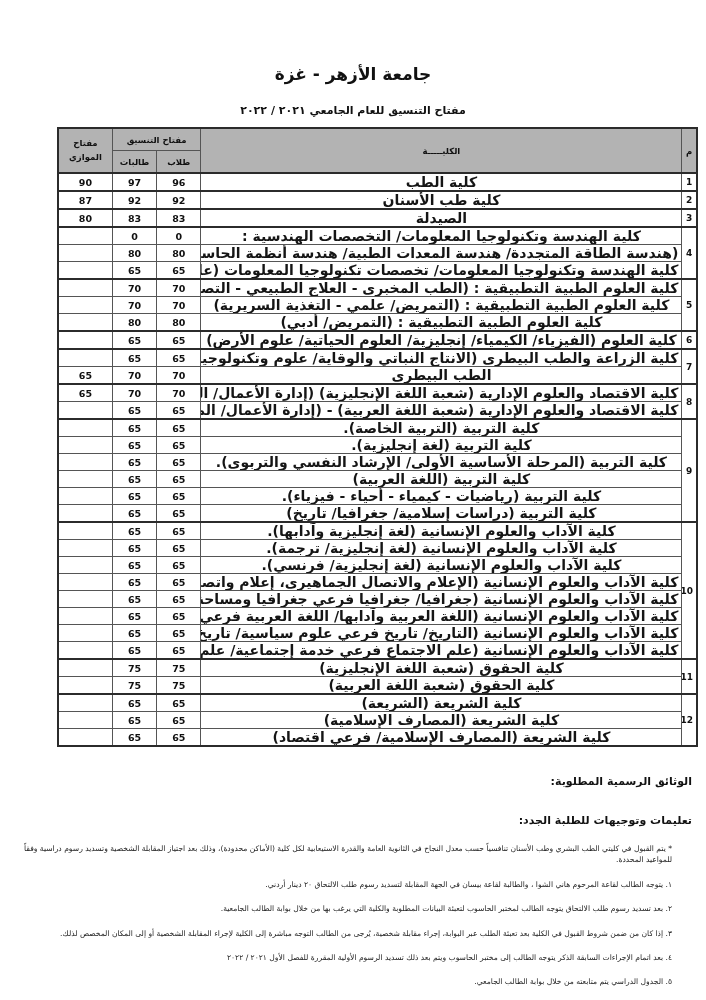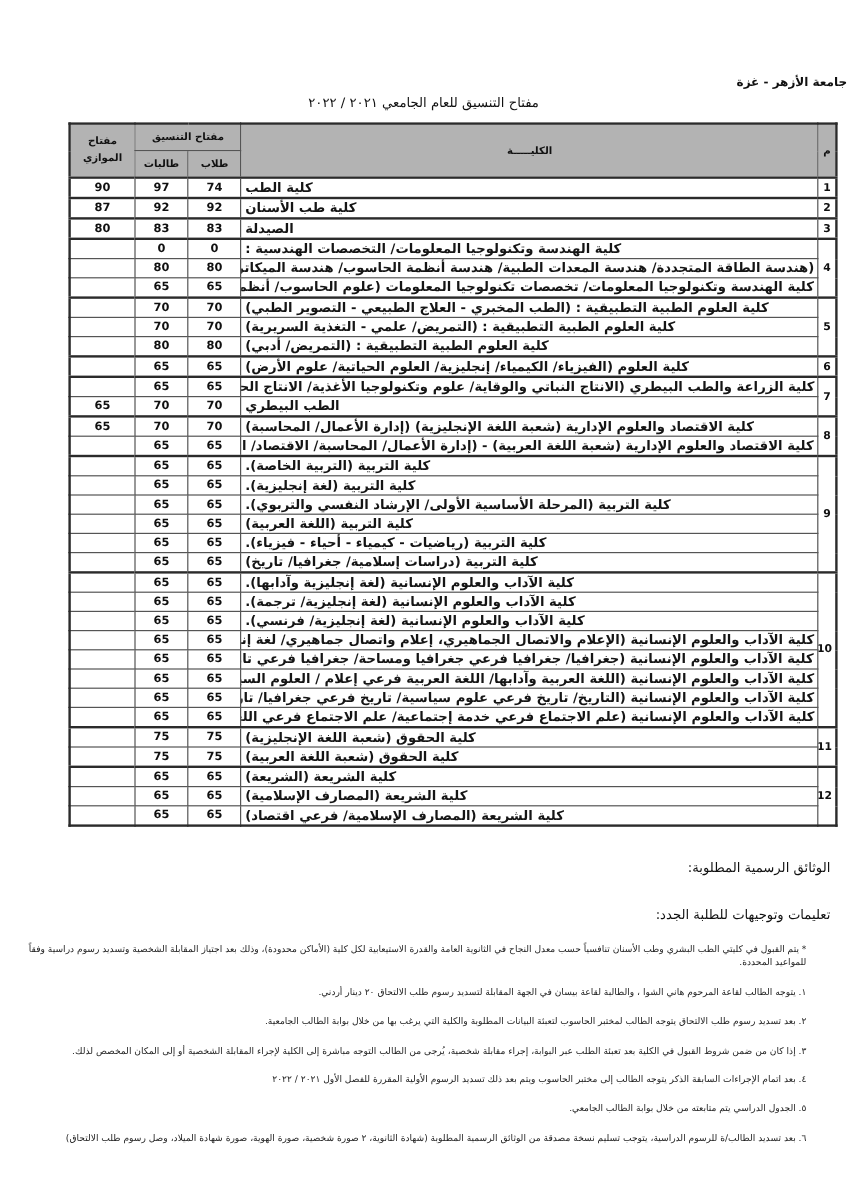--- a/index.html
+++ b/index.html
@@ -1,22 +1,22 @@
 <!DOCTYPE html>
 <html lang="ar" dir="rtl"><head>
 <meta charset="utf-8">
 <style>
   html,body{margin:0;padding:0;}
   body{
     width:706px;height:1000px;background:#ffffff;color:#1a1a1a;
     font-family:"DejaVu Sans", sans-serif;direction:rtl;overflow:hidden;
   }
   .page{padding-top:64px;}
-  .title{ font-weight:bold;font-size:10px;margin:0 0 4px 0;color:#111;}
-  .subtitle{text-align:center;font-weight:normal;font-size:11px;margin:4px 0 10px 0;color:#111;}
+  .title{ text-align:center;font-weight:bold;font-size:17px;margin:0 0 4px 0;color:#111;}
+  .subtitle{text-align:center;font-weight:bold;font-size:11px;margin:20px 0 10px 0;color:#111;}
 
   table.college-table{
     border-collapse:collapse;table-layout:fixed;
     width:641px;margin-right:8px;
     border:2px solid #2b2b2b;
   }
   .college-table th,.college-table td{
     border:1px solid #555;
     padding:0 3px;
     height:15px;
@@ -27,39 +27,39 @@
     background:#b3b3b3;
     font-size:8.5px;font-weight:bold;text-align:center;color:#111;
     height:21px;
   }
   .col-num{width:15px;}
   .col-college{width:478px;}
   .col-m{width:44px;}
   .col-f{width:44px;}
   .col-p{width:54px;}
   .college-col{
-    font-size:11px;font-weight:bold;text-align:left;color:#151515;
+    font-size:14px;font-weight:bold;text-align:center;color:#151515;
   }
   .val-col{
     font-size:9.5px;font-weight:bold;text-align:center;color:#101010;
   }
   .num-col{
     font-size:9px;font-weight:bold;text-align:center;vertical-align:middle;color:#101010;
   }
   .group-start td{border-top:2px solid #2b2b2b;}
   .two-line span{display:block;line-height:1.6;}
 
   .docs-heading{
-    font-weight:normal;font-size:11px;margin:28px 14px 4px 14px;color:#111;
+    font-weight:bold;font-size:11px;margin:28px 14px 4px 14px;color:#111;
   }
   .docs-line{
     font-size:7.6px;text-align:center;margin:0 20px;color:#222;white-space:nowrap;overflow:hidden;
   }
   .instr-heading{
-    font-weight:normal;font-size:11px;margin:26px 14px 16px 14px;color:#111;
+    font-weight:bold;font-size:11px;margin:26px 14px 16px 14px;color:#111;
   }
   .instructions{margin:0 18px 0 10px;}
   .instr-item{
     font-size:7.6px;color:#222;text-align:right;margin:0 16px 13px 0;line-height:1.5;
   }
 </style>
 </head>
 <body>
 
 <div class="page">
@@ -87,21 +87,21 @@
       </tr>
       <tr>
         <th>طلاب</th>
         <th>طالبات</th>
       </tr>
     </thead>
     <tbody>
         <tr class="group-start">
           <td rowspan="1" class="num-col">1</td>
           <td class="college-col">كلية الطب</td>
-          <td class="val-col">74</td>
+          <td class="val-col">96</td>
           <td class="val-col">97</td>
           <td class="val-col">90</td>
         </tr>
         <tr class="group-start">
           <td rowspan="1" class="num-col">2</td>
           <td class="college-col">كلية طب الأسنان</td>
           <td class="val-col">92</td>
           <td class="val-col">92</td>
           <td class="val-col">87</td>
         </tr>

